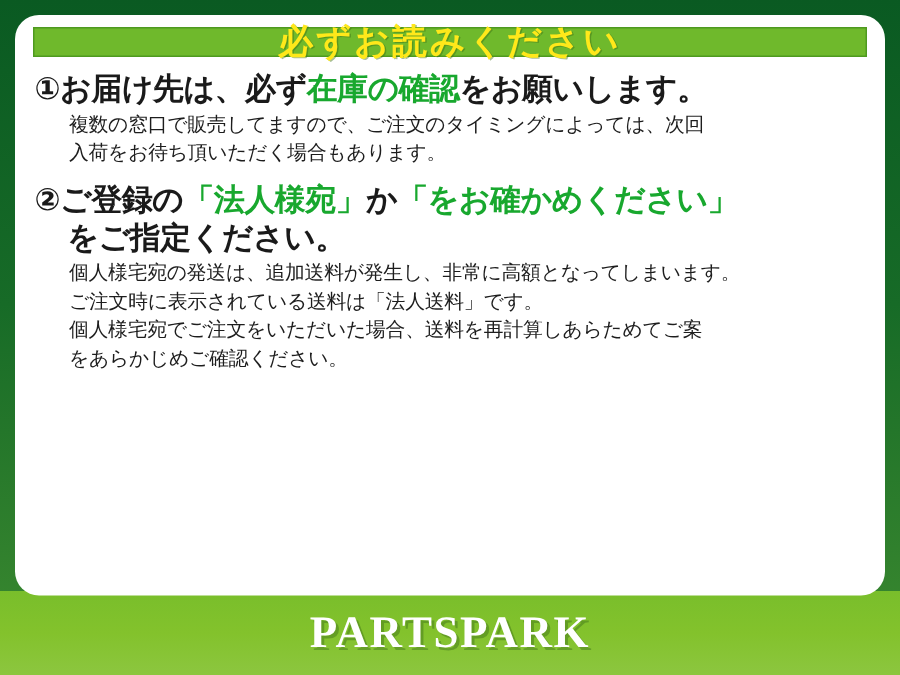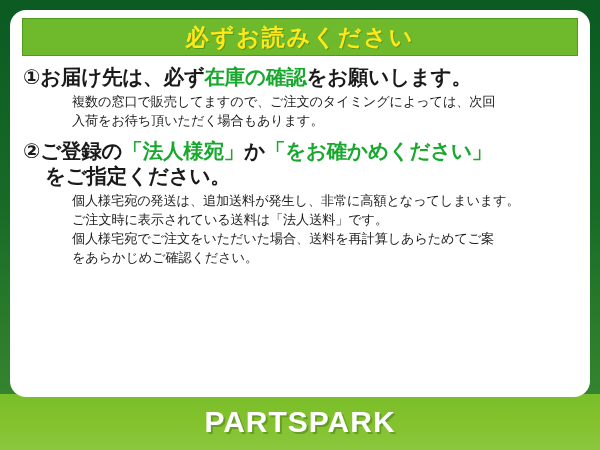--- a/index.html
+++ b/index.html
@@ -31,21 +31,21 @@
     right: 0;
     bottom: 0;
     height: 56px;
     background: linear-gradient(to bottom, #79be2b 0%, #83c22c 50%, #8cc63f 100%);
     display: flex;
     align-items: center;
     justify-content: center;
     z-index: 1;
   }
   #brand-logo {
-    font-family: Liberation Sans, sans-serif;
+    font-family: Liberation Serif, serif;
     font-weight: bold;
     font-size: 30px;
     letter-spacing: 1px;
     color: #ffffff;
     text-shadow: 2px 2px 0 rgba(40,90,20,0.35);
     line-height: 1;
   }
 
   
   #panel {
@@ -57,21 +57,21 @@
     background: #ffffff;
     border-radius: 16px;
     z-index: 2;
     box-sizing: border-box;
     padding: 8px 9px 0 9px;
     overflow: hidden;
   }
 
   
   #header-banner {
-    height: 38px;
+    height: 20px;
     background: #6fb92c;
     border: 1px solid #4e9a1f;
     box-sizing: border-box;
     display: flex;
     align-items: center;
     justify-content: center;
     margin: 0 3px 9px 3px;
   }
   #header-title {
     color: #ffe81a;
@@ -108,21 +108,21 @@
   }
 
   .sec-body {
     margin-top: 3px;
     padding-left: 23px;
     font-size: 13.2px;
     line-height: 1.42;
     color: #1d1d1d;
     letter-spacing: -0.15px;
   }
-  .sec-body .line { white-space: nowrap; margin-left: 26px; }
+  .sec-body .line { white-space: nowrap; }
 
   
   #sec2-heading .line2 {
     display: block;
     padding-left: 22px;
   }
 </style>
 </head>
 <body>
 

